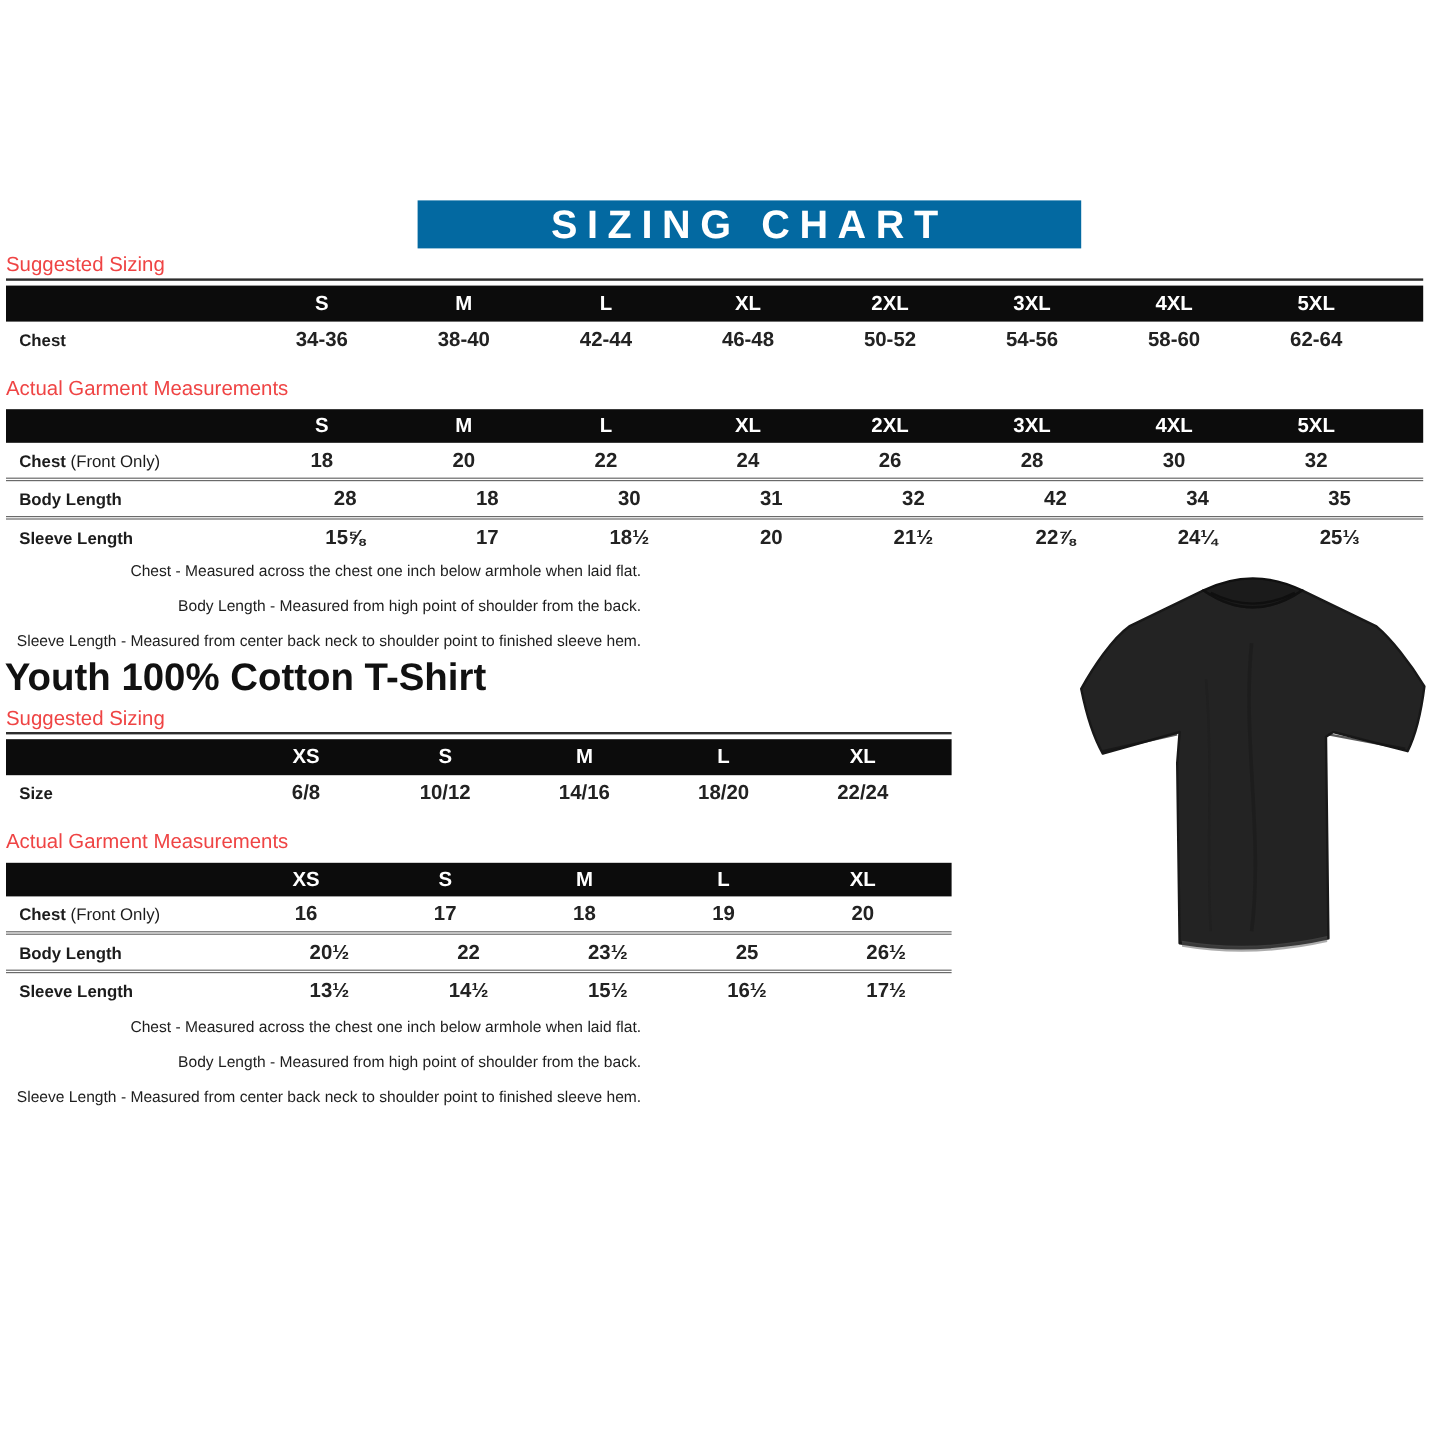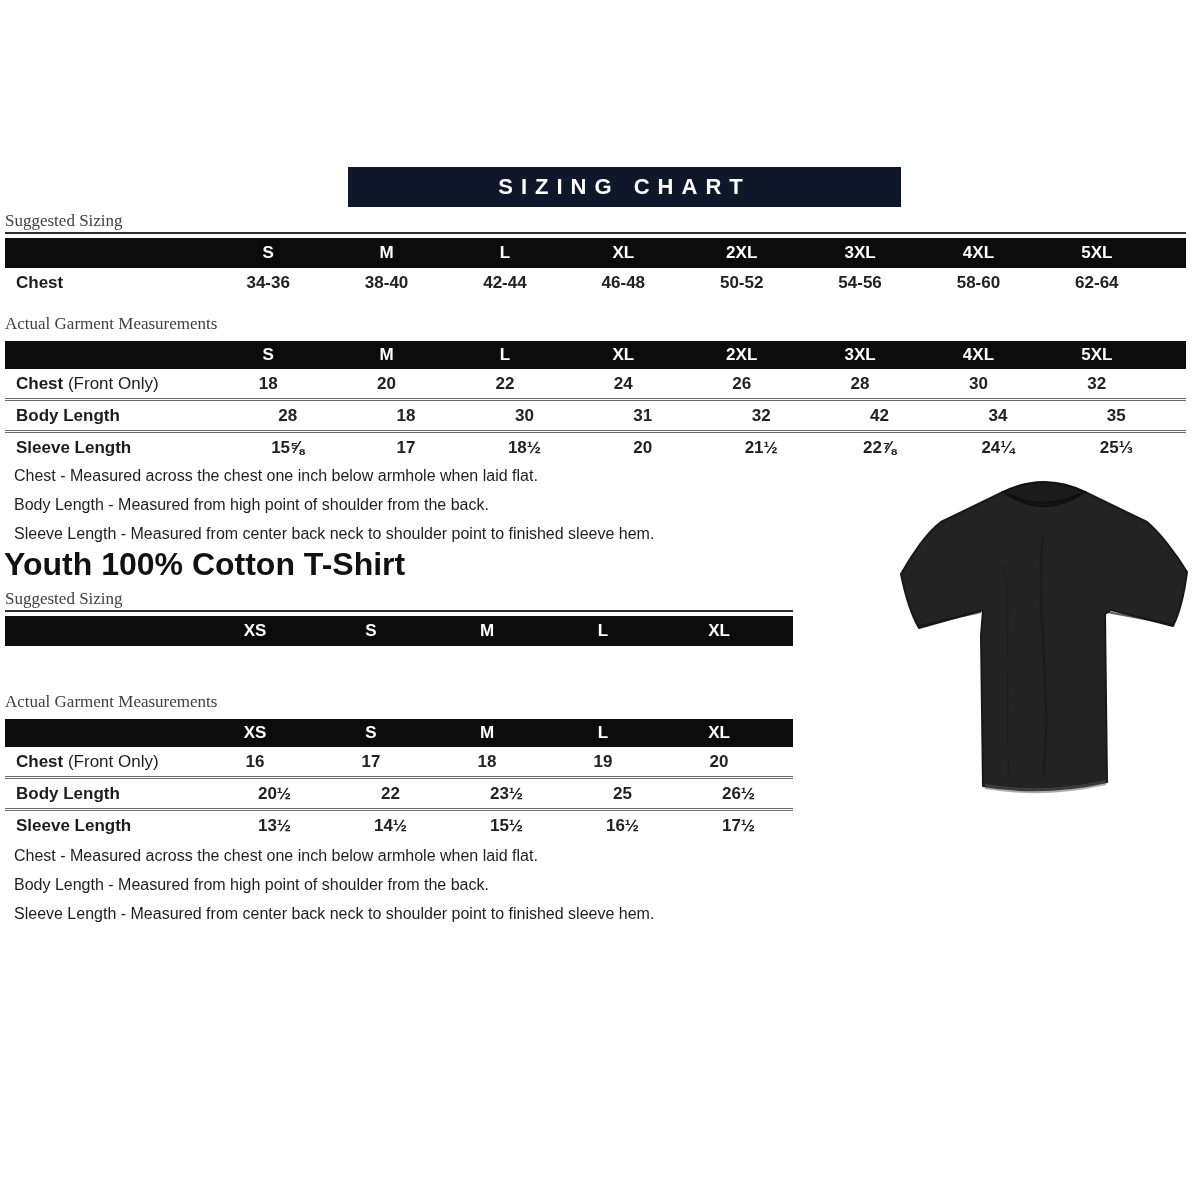--- a/index.html
+++ b/index.html
@@ -1,42 +1,42 @@
 <!DOCTYPE html>
 <html><head>
 <meta charset="utf-8">
 <style>
   *{margin:0;padding:0;box-sizing:border-box;}
   html,body{background:#ffffff;}
   body{width:1200px;height:1200px;font-family:"Liberation Sans","DejaVu Sans",sans-serif;color:#1c1c1c;}
   .page{position:relative;width:1200px;height:1200px;background:#fff;overflow:hidden;}
 
   .adult-title{position:absolute;left:14px;top:163px;font-size:30px;font-weight:700;color:#111;}
-  .banner{position:absolute;left:348px;top:167px;width:553px;height:40px;background:#0f172a;color:#fff;
-          font-size:22px;font-weight:700;letter-spacing:8px;text-align:center;line-height:40px;}
+  .banner{position:absolute;left:348px;top:167px;width:553px;height:40px;background:#0369a1;color:#fff;
+          font-size:33px;font-weight:700;letter-spacing:8px;text-align:center;line-height:40px;}
 
   .youth-title{position:absolute;left:4px;top:546px;font-size:32px;font-weight:700;color:#111;}
 
   .tbl-section{position:absolute;}
-  .sec-label{font-size:17px;color:#404040;height:23px;margin-bottom:4px;font-family:Liberation Serif, serif;}
+  .sec-label{font-size:17px;color:#ef4444;height:23px;margin-bottom:4px;}
   .underlined{border-bottom:2px solid #2d2d2d;}
 
   .size-table{width:100%;}
   .st-head{display:flex;align-items:center;background:#0c0c0c;color:#fff;height:var(--headh,30px);
            padding-right:var(--rightpad,30px);}
   .st-row{display:flex;align-items:center;height:29px;padding-right:var(--rightpad,30px);}
   .st-div{border-top:3px double #6a6a6a;height:32px;gap:39px;}
-  .st-label{width:var(--labelw,204px);padding-left:11px;font-size:17px;white-space:nowrap;}
+  .st-label{width:var(--labelw,204px);padding-left:11px;font-size:14px;white-space:nowrap;}
   .lbl-b{font-weight:700;}
   .lbl-n{font-weight:400;text-align:center;}
   .st-col{flex:1;text-align:center;font-size:17px;font-weight:700;}
   .st-row .st-col{font-weight:700;color:#222;}
 
   .notes{position:absolute;left:14px;}
-  .note-line{font-size:16px;line-height:29px;color:#1e1e1e;}
+  .note-line{font-size:13px;line-height:29px;color:#1e1e1e;text-align:right;}
 
   .tshirt{position:absolute;left:893px;top:476px;width:302px;height:334px;}
 </style>
 </head>
 <body>
 
 <div class="page">
 
   <div class="banner">SIZING CHART</div>
 
@@ -129,20 +129,28 @@
   <section class="tbl-section" style="left:5px;top:589px;width:788px;--labelw:192px;--rightpad:16px;--headh:30px;">
     <div class="sec-label underlined">Suggested Sizing</div>
     <div class="size-table">
         <div class="st-head">
           <div class="st-label"></div>
           <div class="st-col">XS</div>
           <div class="st-col">S</div>
           <div class="st-col">M</div>
           <div class="st-col">L</div>
           <div class="st-col">XL</div>
+        </div>
+        <div class="st-row">
+          <div class="st-label"><span class="lbl-b">Size</span></div>
+          <div class="st-col st-val">6/8</div>
+          <div class="st-col st-val">10/12</div>
+          <div class="st-col st-val">14/16</div>
+          <div class="st-col st-val">18/20</div>
+          <div class="st-col st-val">22/24</div>
         </div>
       </div>
   </section>
 
   <section class="tbl-section" style="left:5px;top:692px;width:788px;--labelw:192px;--rightpad:16px;--headh:28px;">
     <div class="sec-label">Actual Garment Measurements</div>
     <div class="size-table">
         <div class="st-head">
           <div class="st-label"></div>
           <div class="st-col">XS</div>

